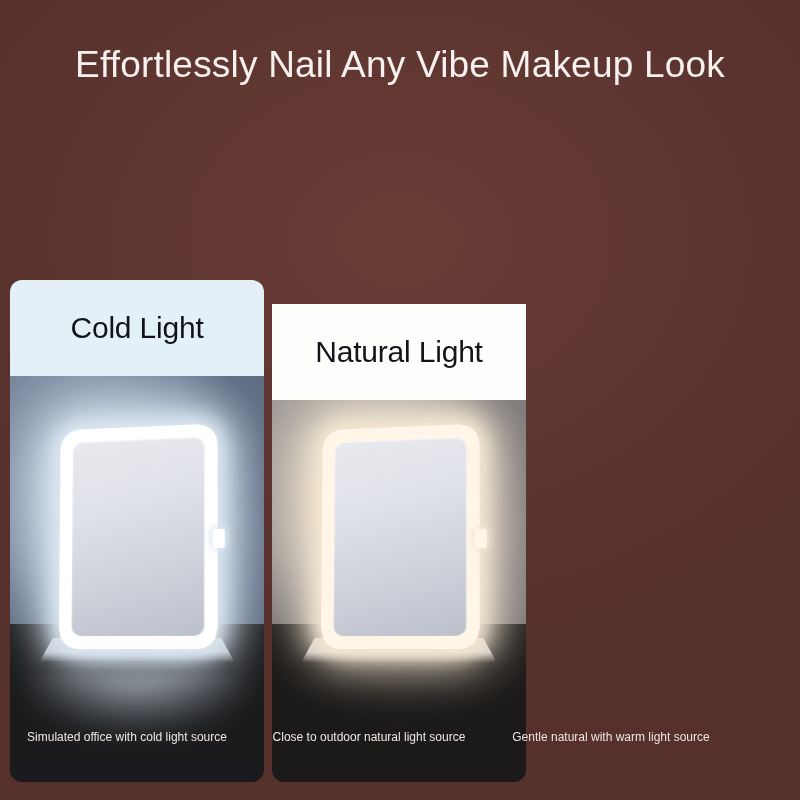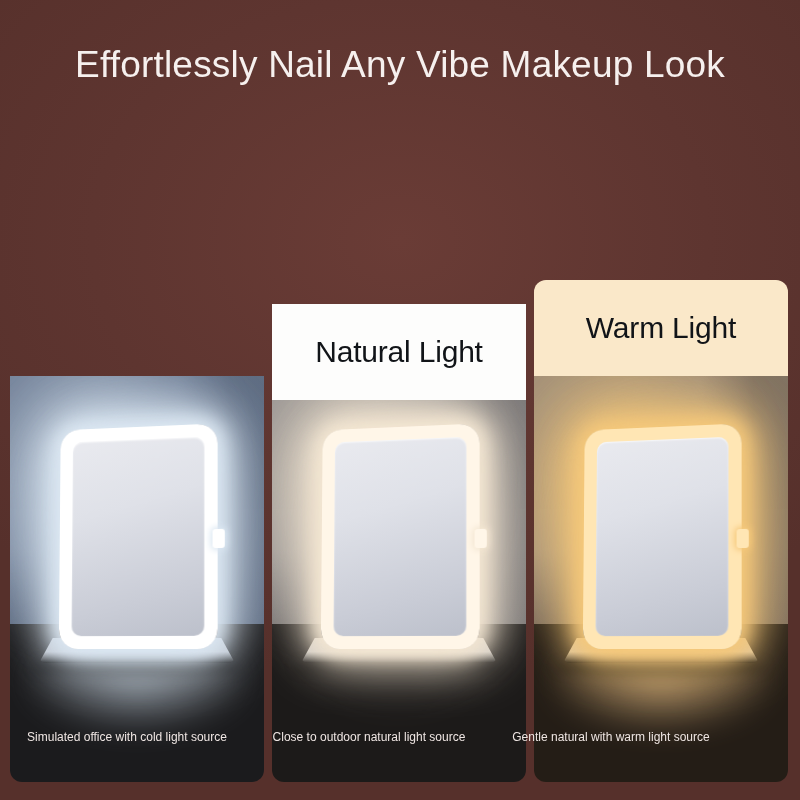--- a/index.html
+++ b/index.html
@@ -187,20 +187,23 @@
 <body style="background: rgb(94, 53, 48);">
 
 <div class="page">
 
   <div class="headline">Effortlessly Nail Any Vibe Makeup Look</div>
 
 
   <div class="panels">
 
     <div class="panel">
+      <div class="panel-head" style="background: rgb(228, 240, 247);">
+        <div class="panel-head-label" style="color: rgb(17, 20, 24);">Cold Light</div>
+      </div>
       <div class="scene">
         <div class="wall" style="background: linear-gradient(rgb(107, 122, 146) 0%, rgb(107, 122, 146) 70%, rgb(92, 106, 128) 100%);"></div>
         <div class="wall-shadow" style="background: linear-gradient(90deg, rgba(0, 0, 0, 0) 0%, rgb(92, 106, 128) 60%); opacity: 0.85;"></div>
         <div class="table" style="background: linear-gradient(rgb(27, 27, 29) 0%, rgb(27, 27, 29) 100%);"></div>
         <div class="table-pool" style="background: radial-gradient(rgb(154, 164, 174) 0%, rgba(0, 0, 0, 0) 72%); opacity: 0.8;"></div>
         <div class="mirror-glow" style="background: radial-gradient(at 50% 48%, rgb(219, 231, 242) 0%, rgba(0, 0, 0, 0) 68%); opacity: 0.75;"></div>
         <div class="base-shadow"></div>
         <div class="mirror">
           <div class="mirror-glow" style="background: radial-gradient(at 50% 48%, rgb(219, 231, 242) 0%, rgba(0, 0, 0, 0) 68%); opacity: 0.75;"></div>
           <div class="frame">
@@ -229,42 +232,20 @@
           <div class="frame">
             <div class="frame-ring" style="background: linear-gradient(160deg, rgb(255, 246, 232) 0%, rgb(255, 246, 232) 45%, rgb(255, 246, 232) 100%); box-shadow: rgb(243, 230, 210) 0px 0px 18px 6px, rgb(243, 230, 210) 0px 0px 44px 16px;"></div>
             <div class="frame-glass"></div>
             <div class="frame-sidebtn" style="background: rgb(255, 246, 232); box-shadow: rgb(243, 230, 210) 0px 0px 6px 2px;"></div>
           </div>
         </div>
         <div class="base" style="background: linear-gradient(rgb(201, 198, 194) 0%, rgb(201, 198, 194) 55%, rgba(0, 0, 0, 0.45) 100%);"></div>
       </div>
     </div>
 
-    <div class="panel">
-      <div class="panel-head" style="background: rgb(250, 232, 201);">
-        <div class="panel-head-label" style="color: rgb(17, 20, 24);">Warm Light</div>
-      </div>
-      <div class="scene">
-        <div class="wall" style="background: linear-gradient(rgb(155, 139, 121) 0%, rgb(155, 139, 121) 70%, rgb(125, 110, 94) 100%);"></div>
-        <div class="wall-shadow" style="background: linear-gradient(90deg, rgba(0, 0, 0, 0) 0%, rgb(125, 110, 94) 60%); opacity: 0.85;"></div>
-        <div class="table" style="background: linear-gradient(rgb(36, 29, 22) 0%, rgb(36, 29, 22) 100%);"></div>
-        <div class="table-pool" style="background: radial-gradient(rgb(196, 161, 115) 0%, rgba(0, 0, 0, 0) 72%); opacity: 0.8;"></div>
-        <div class="mirror-glow" style="background: radial-gradient(at 50% 48%, rgb(245, 200, 122) 0%, rgba(0, 0, 0, 0) 68%); opacity: 0.75;"></div>
-        <div class="base-shadow"></div>
-        <div class="mirror">
-          <div class="mirror-glow" style="background: radial-gradient(at 50% 48%, rgb(245, 200, 122) 0%, rgba(0, 0, 0, 0) 68%); opacity: 0.75;"></div>
-          <div class="frame">
-            <div class="frame-ring" style="background: linear-gradient(160deg, rgb(255, 230, 180) 0%, rgb(255, 230, 180) 45%, rgb(255, 230, 180) 100%); box-shadow: rgb(245, 200, 122) 0px 0px 18px 6px, rgb(245, 200, 122) 0px 0px 44px 16px;"></div>
-            <div class="frame-glass"></div>
-            <div class="frame-sidebtn" style="background: rgb(255, 230, 180); box-shadow: rgb(245, 200, 122) 0px 0px 6px 2px;"></div>
-          </div>
-        </div>
-        <div class="base" style="background: linear-gradient(rgb(216, 195, 161) 0%, rgb(216, 195, 161) 55%, rgba(0, 0, 0, 0.45) 100%);"></div>
-      </div>
-    </div>
 
   </div>
 
   <div class="captions">
     <div class="caption">Simulated office with cold light source</div>
     <div class="caption">Close to outdoor natural light source</div>
     <div class="caption">Gentle natural with warm light source</div>
   </div>
 
 </div>

